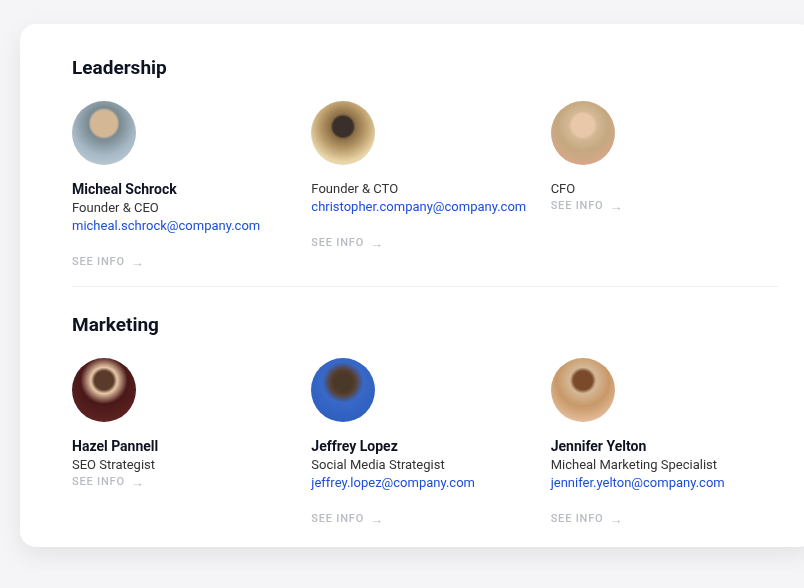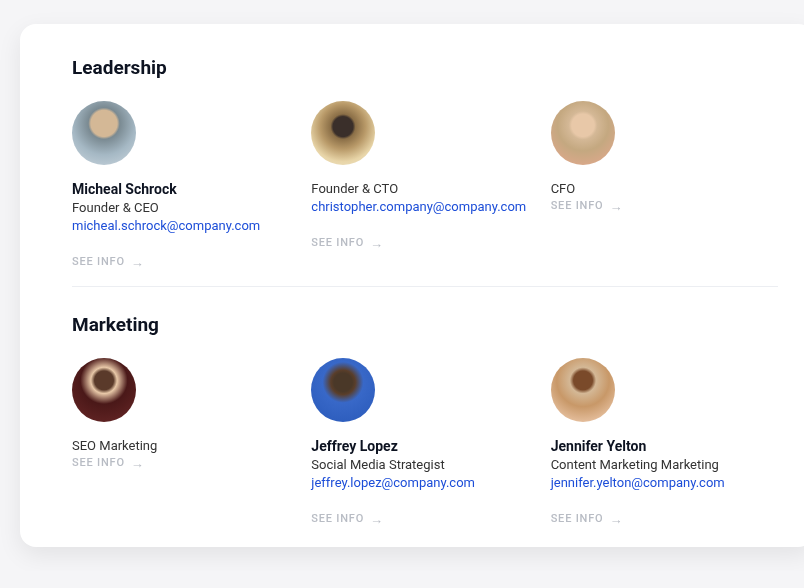--- a/index.html
+++ b/index.html
@@ -126,40 +126,41 @@
     </div>
   </div>
 
   <hr class="divider">
 
   <h2 class="section-title">Marketing</h2>
 
   <div class="grid">
     <div class="person">
       <div class="avatar avatar-4"></div>
-      <div class="role">SEO Marketing</div>
+      <div class="name">Hazel Pannell</div>
+      <div class="role">SEO Strategist</div>
       <a class="see-info">
         <span>SEE INFO</span>
         <span class="arrow">→</span>
       </a>
     </div>
     <div class="person">
       <div class="avatar avatar-5"></div>
       <div class="name">Jeffrey Lopez</div>
       <div class="role">Social Media Strategist</div>
       <a class="email">jeffrey.lopez@company.com</a>
       <a class="see-info">
         <span>SEE INFO</span>
         <span class="arrow">→</span>
       </a>
     </div>
     <div class="person">
       <div class="avatar avatar-6"></div>
       <div class="name">Jennifer Yelton</div>
-      <div class="role">Content Marketing Marketing</div>
+      <div class="role">Micheal Marketing Specialist</div>
       <a class="email">jennifer.yelton@company.com</a>
       <a class="see-info">
         <span>SEE INFO</span>
         <span class="arrow">→</span>
       </a>
     </div>
   </div>
 
 </div>
 

